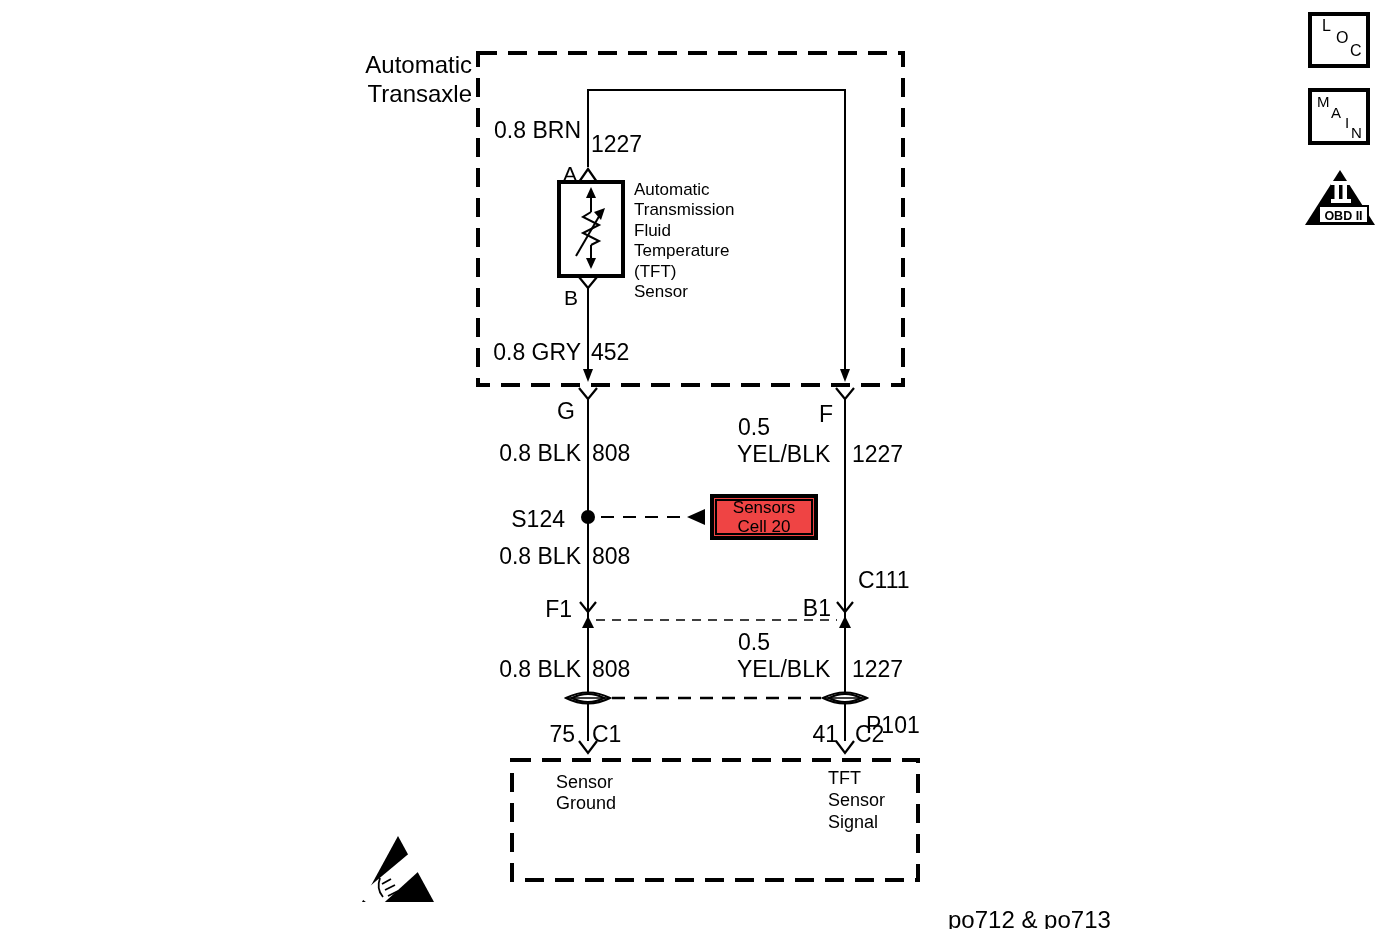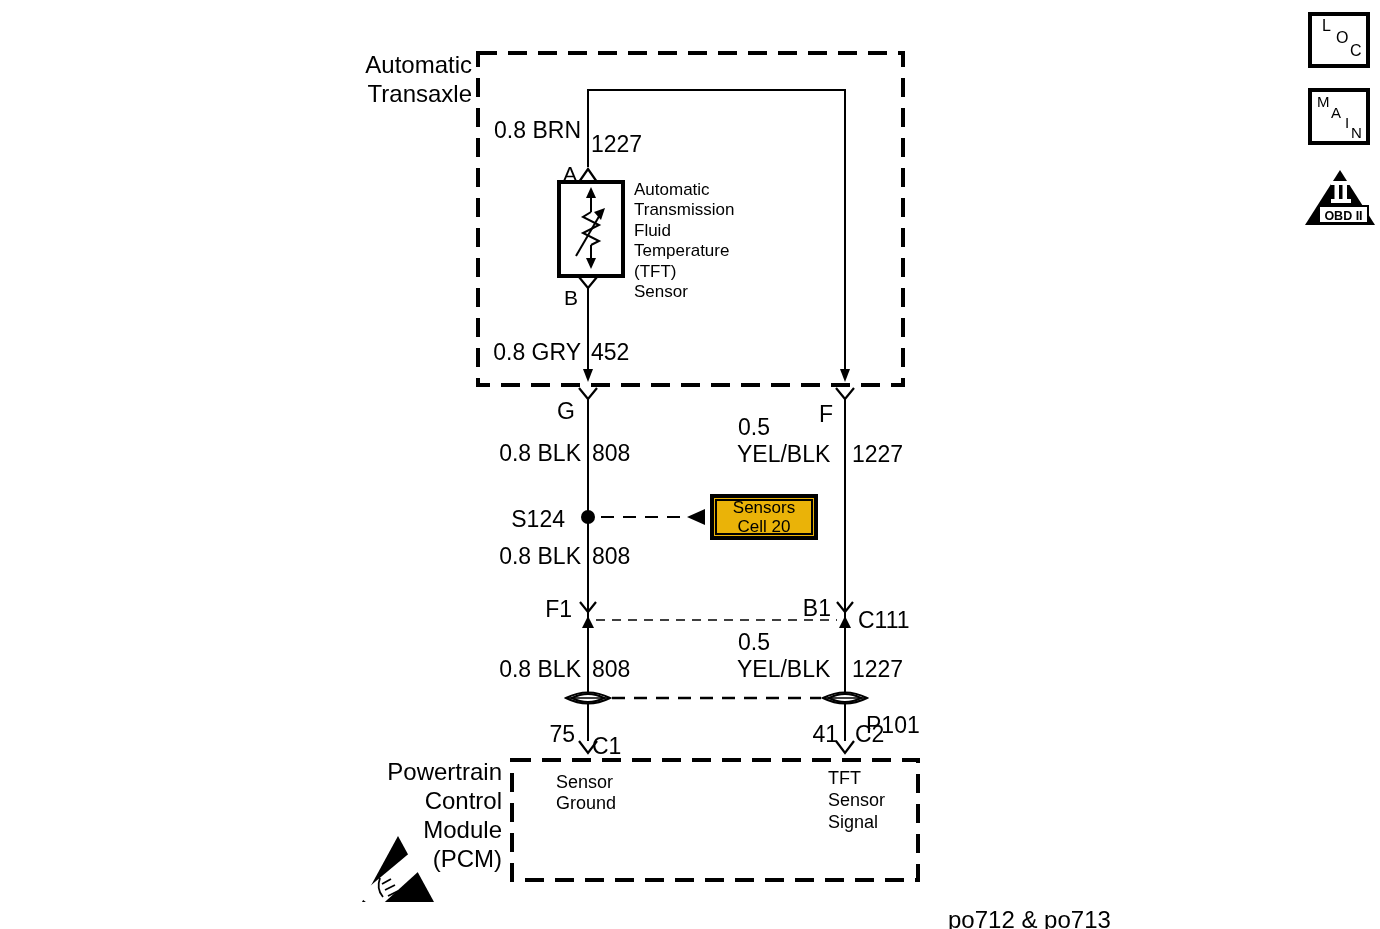--- a/index.html
+++ b/index.html
@@ -6,21 +6,21 @@
   #stage{position:relative;width:1380px;height:929px;background:#fff;overflow:hidden;
          font-family:"Liberation Sans", sans-serif;color:#000;}
   svg{position:absolute;left:0;top:0;}
   .lbl{position:absolute;font-size:23px;line-height:1.12;white-space:pre-line;color:#000;}
   .rt{text-align:right;}
   .pin{font-size:21px;}
   .title{font-size:24px;line-height:29px;text-align:right;}
   .small{font-size:17px;line-height:20.4px;}
   .pcmfn{font-size:18px;line-height:21px;}
   .refbox{position:absolute;left:710px;top:494px;width:108px;height:46px;
-          border:4px solid #000;box-sizing:border-box;padding:1px;background:#eab308;}
+          border:4px solid #000;box-sizing:border-box;padding:1px;background:#ef4444;}
   .refbox .inner{border:2px solid #000;width:100%;height:100%;box-sizing:border-box;
           display:flex;align-items:center;justify-content:center;text-align:center;
           font-size:17px;line-height:19px;white-space:pre-line;}
   .badge{position:absolute;width:62px;border:4px solid #000;box-sizing:border-box;background:#fff;}
   .badge span{position:absolute;font-size:16px;}
   #loc-badge{left:1308px;top:12px;height:56px;}
   #main-badge{left:1308px;top:88px;height:57px;}
   .footer{position:absolute;left:948px;top:906px;font-size:24px;}
 </style>
 </head>
@@ -119,39 +119,35 @@
   <div class="refbox">
     <div class="inner">Sensors
 Cell 20</div>
   </div>
 
   <div class="lbl rt" style="right:799px;top:544px;">0.8 BLK</div>
   <div class="lbl" style="left:592px;top:544px;">808</div>
 
   <div class="lbl rt" style="right:808px;top:597px;">F1</div>
   <div class="lbl rt" style="right:549px;top:596px;">B1</div>
-  <div class="lbl" style="left:858px;top:608px;">C111</div>
+  <div class="lbl" style="left:858px;top:568px;">C111</div>
 
   <div class="lbl" style="left:738px;top:630px;">0.5</div>
   <div class="lbl" style="left:737px;top:657px;">YEL/BLK</div>
   <div class="lbl" style="left:852px;top:657px;">1227</div>
   <div class="lbl rt" style="right:799px;top:657px;">0.8 BLK</div>
   <div class="lbl" style="left:592px;top:657px;">808</div>
 
   <div class="lbl" style="left:866px;top:687px;margin-top:26px;">P101</div>
 
   <div class="lbl rt" style="right:805px;top:722px;">75</div>
-  <div class="lbl" style="left:592px;top:722px;margin-top:12px;">C1</div>
+  <div class="lbl" style="left:592px;top:722px;">C1</div>
   <div class="lbl rt" style="right:542px;top:722px;">41</div>
   <div class="lbl" style="left:855px;top:722px;">C2</div>
 
-  <div class="lbl title" style="right:878px;top:757px;">Powertrain
-Control
-Module
-(PCM)</div>
   <div class="lbl pcmfn" style="left:556px;top:772px;">Sensor
 Ground</div>
   <div class="lbl pcmfn" style="left:828px;top:767px;line-height:22px;">TFT
 Sensor
 Signal</div>
 
   <svg style="left:362px;top:834px;" width="86" height="72" viewBox="0 0 86 72">
     <polygon points="36,2 0,68 72,68" fill="#000"></polygon>
     <polygon points="-4,62 56,12 68,27 14,76" fill="#fff"></polygon>
     <path d="M20,50 l9,-5 M23,56 l10,-5 M26,62 l10,-5 M18,44 q-4,11 3,19" stroke="#000" stroke-width="1.8" fill="none"></path>

